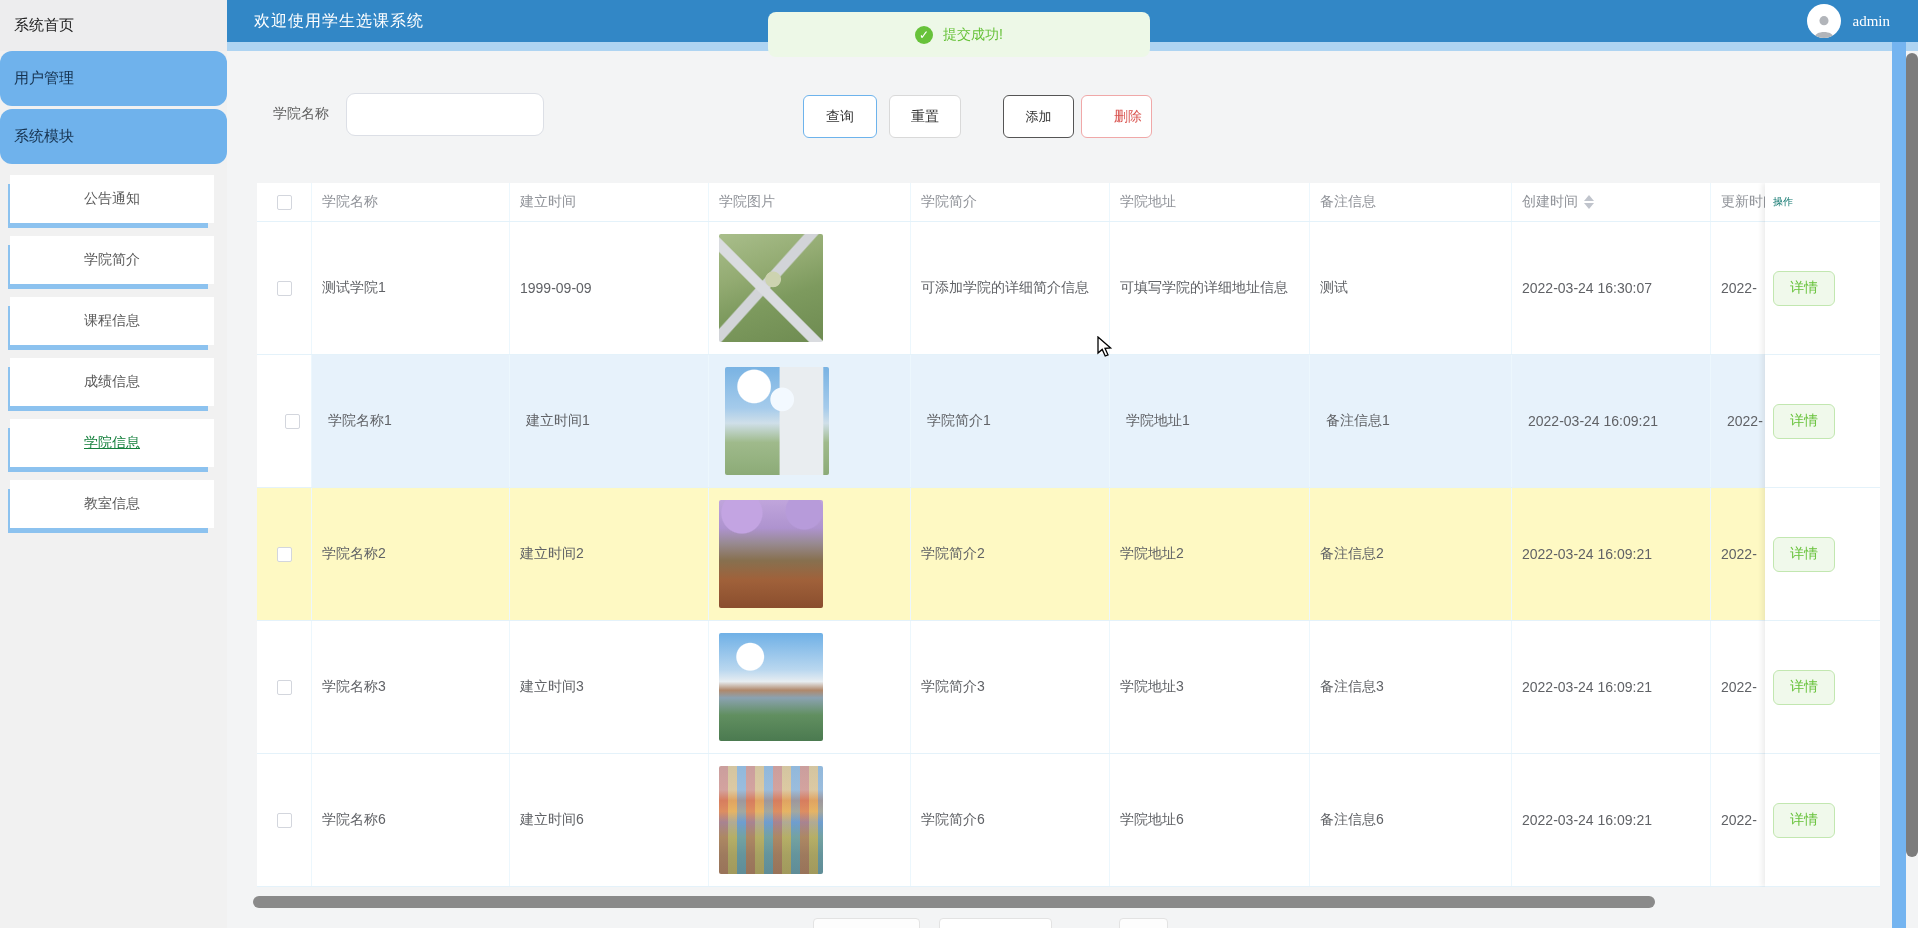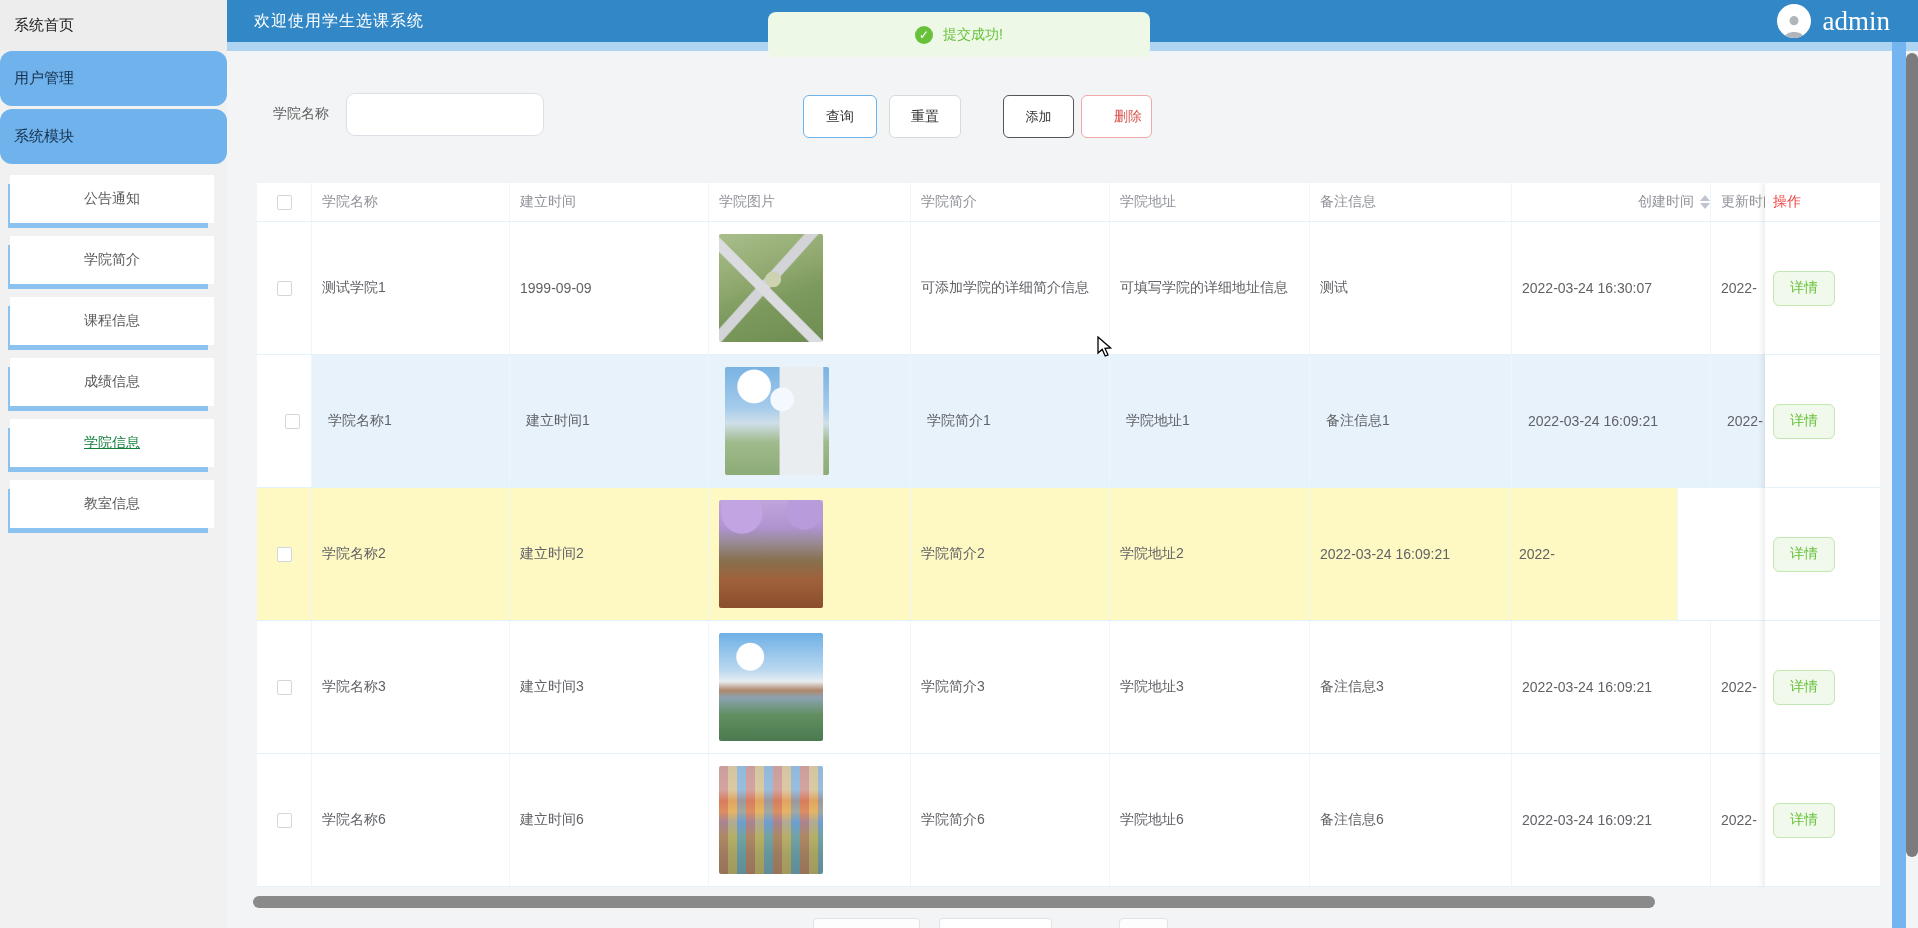--- a/index.html
+++ b/index.html
@@ -17,21 +17,21 @@
   .side-item { width:204px; margin:0 13px 13px 10px; height:48px; background:#ffffff;
                box-shadow:-4px 7px 0 -2px #8cc2ef; display:flex; align-items:center; justify-content:center;
                font-size:14px; color:#5a5a5a; cursor:pointer; }
   .side-item.active { color:#15803d;text-decoration:underline; }
 
   
   .topbar { position:absolute; left:227px; top:0; width:1691px; height:42px; background:#3287c6; z-index:6; }
   .topbar-title { position:absolute; left:254px; top:0; line-height:42px; color:#ffffff; font-size:16px; letter-spacing:1px; }
   .admin-wrap { position:absolute; right:28px; top:4px; display:flex; align-items:center; gap:12px; }
   .avatar { width:34px; height:34px; border-radius:50%; background:#ffffff; overflow:hidden; display:flex; align-items:flex-end; justify-content:center; }
-  .admin-name { color:#ffffff; font-size:27px; font-family:"Liberation Serif", serif; }
+  .admin-name { color:#ffffff; font-size:15px; font-family:"Liberation Serif", serif; }
   .subbar { position:absolute; left:227px; top:42px; width:1691px; height:9px; background:#aed4f2; z-index:4; }
 
   
   .right-strip { position:absolute; left:1892px; top:42px; width:14px; height:886px; background:#74b4f0; z-index:7; }
   .vscroll { position:absolute; left:1906px; top:53px; width:12px; height:804px; background:#7c7c7c; border-radius:6px; z-index:8; }
 
   
   .toast { position:absolute; left:768px; top:12px; width:382px; height:45px; background:#edf8e7;
            border-radius:8px; z-index:20; display:flex; align-items:center; justify-content:center; gap:10px; }
   .toast-check { width:18px; height:18px; border-radius:50%; background:#67c23a; color:#fff; font-size:12px;
@@ -84,21 +84,21 @@
   .img-3 { background:
       radial-gradient(circle at 30% 22%, #ffffff 0 12%, rgba(255,255,255,0) 13%),
       linear-gradient(to bottom, #6fb0e6 0%, #b9d7ef 34%, #e7edf1 45%, #b0886b 53%, #8ba2b1 60%, #618f60 76%, #4b7a50 100%); }
   .img-4 { background:
       repeating-linear-gradient(90deg, rgba(214,110,94,.55) 0 9px, rgba(230,180,100,.55) 9px 18px, rgba(110,157,207,.55) 18px 27px),
       linear-gradient(to bottom, #bcd9ea 0%, #d0e3ee 22%, #d8905f 32%, #e6b464 42%, #6f9ed0 52%, #7aa869 66%, #5a8a5e 82%, #4e7954 100%); }
 
   
   .op-col { position:absolute; right:0; top:0; width:115px; height:704px; background:#ffffff; z-index:3;
             box-shadow:-3px 0 5px rgba(0,0,0,0.07); display:flex; flex-direction:column; }
-  .op-head { height:39px; display:flex; align-items:center; padding-left:8px; font-size:14px; color:#ef4444;
+  .op-head { height:39px; display:flex; align-items:center; padding-left:8px; font-size:10px; color:#0f766e;
              border-bottom:1px solid #e4f2fa; }
   .op-cell { height:133px; display:flex; align-items:center; padding-left:8px; border-bottom:1px solid #e4f2fa; }
   .detail-btn { width:62px; height:35px; background:#f0f9eb; border:1px solid #c2e7b0; border-radius:6px;
                 color:#67c23a; font-size:14px; display:flex; align-items:center; justify-content:center; cursor:pointer; }
 
   
   .hscroll { position:absolute; left:253px; top:896px; width:1402px; height:12px; background:#8a8a8a; border-radius:6px; z-index:9; }
   .pg { position:absolute; top:918px; height:40px; background:#fdfdfd; border:1px solid #e3e3e3; border-radius:4px; }
   .pg-prev { left:813px; width:107px; }
   .pg-pages { left:939px; width:113px; background:#ffffff; }
@@ -168,21 +168,21 @@
           </div>
           <div class="tcell" style="width: 199px;">
             <span>学院简介</span>
           </div>
           <div class="tcell" style="width: 200px;">
             <span>学院地址</span>
           </div>
           <div class="tcell" style="width: 202px;">
             <span>备注信息</span>
           </div>
-          <div class="tcell" style="width: 199px; justify-content: flex-end;">
+          <div class="tcell" style="width: 199px;">
             <span>创建时间</span>
             <span class="sort-caret">
               <i class="up"></i>
               <i class="dn"></i>
             </span>
           </div>
           <div class="tcell" style="width: 169px;">
             <span>更新时间</span>
           </div>
         </div>
@@ -220,20 +220,21 @@
           <div class="tcell cb" style="width: 55px;">
             <span class="checkbox"></span>
           </div>
           <div class="tcell" style="width: 198px;">学院名称2</div>
           <div class="tcell" style="width: 199px;">建立时间2</div>
           <div class="tcell" style="width: 202px;">
             <div class="college-img img-2"></div>
           </div>
           <div class="tcell" style="width: 199px;">学院简介2</div>
           <div class="tcell" style="width: 200px;">学院地址2</div>
+          <div class="tcell" style="width: 202px;">备注信息2</div>
           <div class="tcell" style="width: 199px;">2022-03-24 16:09:21</div>
           <div class="tcell" style="width: 169px;">2022-</div>
         </div>
         <div class="trow body-row">
           <div class="tcell cb" style="width: 55px;">
             <span class="checkbox"></span>
           </div>
           <div class="tcell" style="width: 198px;">学院名称3</div>
           <div class="tcell" style="width: 199px;">建立时间3</div>
           <div class="tcell" style="width: 202px;">

